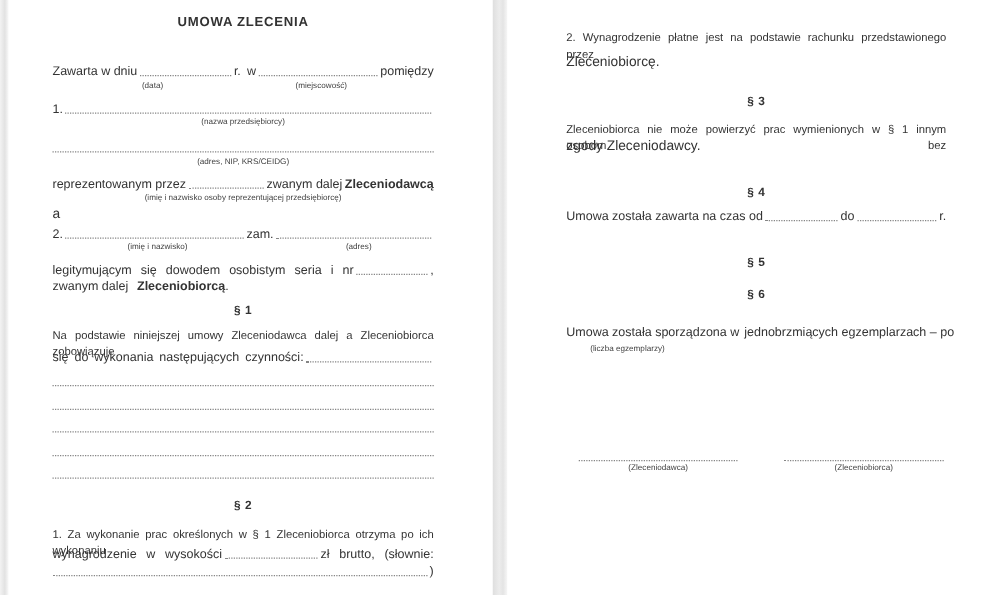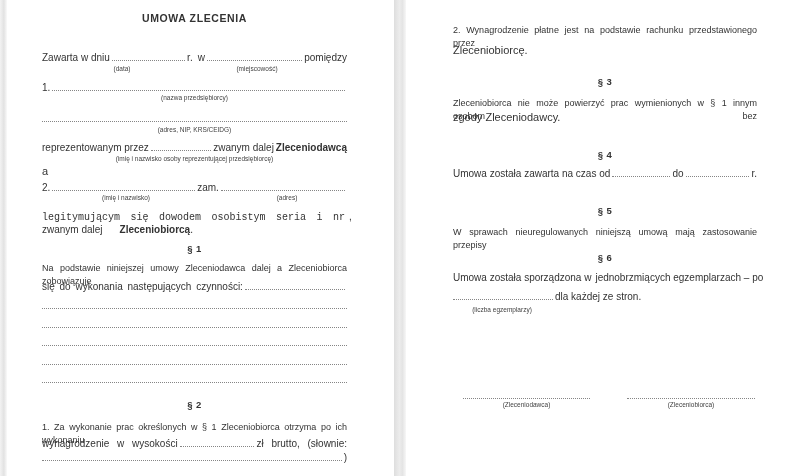--- a/index.html
+++ b/index.html
@@ -34,21 +34,21 @@
   }
   .just { display: block; text-align: justify; text-align-last: justify; font-size: 9px; line-height: 13px; height: 13px; }
   .plain { display: block; font-size: 11px; line-height: 13px; height: 13px; }
   .head { display: block; font-weight: bold; text-align: center; font-size: 9.5px; line-height: 13px; height: 13px; letter-spacing: 0.4px; }
   .title { display: block; font-weight: bold; text-align: center; font-size: 10.5px; line-height: 13px; height: 13px; letter-spacing: 0.6px; }
   .lblrow { position: relative; height: 8px; font-size: 6.5px; line-height: 8px; color: #3f3f3f; }
   .lblrow .lbl { position: absolute; top: 0; transform: translateX(-50%); white-space: nowrap; }
   .lblcenter { height: 8px; font-size: 6.5px; line-height: 8px; color: #3f3f3f; text-align: center; }
   .dotrow { border-bottom: 1px dotted #858585; }
   .ws2 { word-spacing: 2px; }
-  .ws4 { word-spacing: 4.5px; font-family: Liberation Mono, monospace; }
+  .ws4 { word-spacing: 4.5px; }
   .ws5 { word-spacing: 5px; }
   .sigs { display: flex; align-items: flex-start; }
   .sigcol { display: flex; flex-direction: column; }
   .sigline { height: 10px; border-bottom: 1px dotted #858585; }
 </style>
 </head>
 <body>
 
 <div class="edge-left"></div>
 <div class="page-gap"></div>
@@ -100,21 +100,21 @@
     <span class="lbl" style="left:245px">(adres)</span>
   </div>
 
   <div class="ln" style="margin-top:8px">
     <span class="ws4">legitymującym się dowodem osobistym seria i nr</span>
     <span class="fill"></span>
     <span>,</span>
   </div>
   <div class="ln">
     <span>zwanym dalej</span>
-    <span class="b" style="margin-left:17px">Zleceniobiorcą</span>
+    <span class="b" style="margin-left:7px">Zleceniobiorcą</span>
     <span>.</span>
   </div>
 
   <div class="head" style="margin-top:6px">§ 1</div>
   <div class="just" style="margin-top:7px">Na podstawie niniejszej umowy Zleceniodawca dalej a Zleceniobiorca zobowiązuje</div>
   <div class="ln" style="margin-top:5px">
     <span class="ws2">się do  wykonania następujących czynności:</span>
     <span class="fill"></span>
   </div>
 
@@ -150,32 +150,26 @@
   <div class="head" style="margin-top:24px">§ 4</div>
   <div class="ln" style="margin-top:6px">
     <span>Umowa została zawarta na czas od</span>
     <span class="fill" style="flex:1 1 0"></span>
     <span>do</span>
     <span class="fill" style="flex:1.1 1 0"></span>
     <span>r.</span>
   </div>
 
   <div class="head" style="margin-top:24px">§ 5</div>
-  <div class="just" style="margin-top:9px">W sprawach nieuregulowanych niniejszą umową mają zastosowanie przepisy</div>
 
   <div class="head" style="margin-top:12px">§ 6</div>
-  <div class="ln" style="margin-top:7px">
+  <div class="ln" style="margin-top:18px">
     <span>Umowa została sporządzona w</span>
     <span class="fill"></span>
     <span>jednobrzmiących egzemplarzach – po</span>
-  </div>
-  <div class="ln" style="margin-top:6px">
-    <span class="fill" style="flex:0 0 100px;margin-left:0"></span>
-    <span>dla każdej ze stron.</span>
-    <span style="flex:1 1 auto"></span>
   </div>
   <div class="lblrow" style="margin-top:3px">
     <span class="lbl" style="left:49px">(liczba egzemplarzy)</span>
   </div>
 
   <div class="sigs" style="margin-top:75px">
     <div class="sigcol" style="margin-left:10px;width:127px">
       <div class="sigline"></div>
       <div class="lblcenter" style="margin-top:2px">(Zleceniodawca)</div>
     </div>

